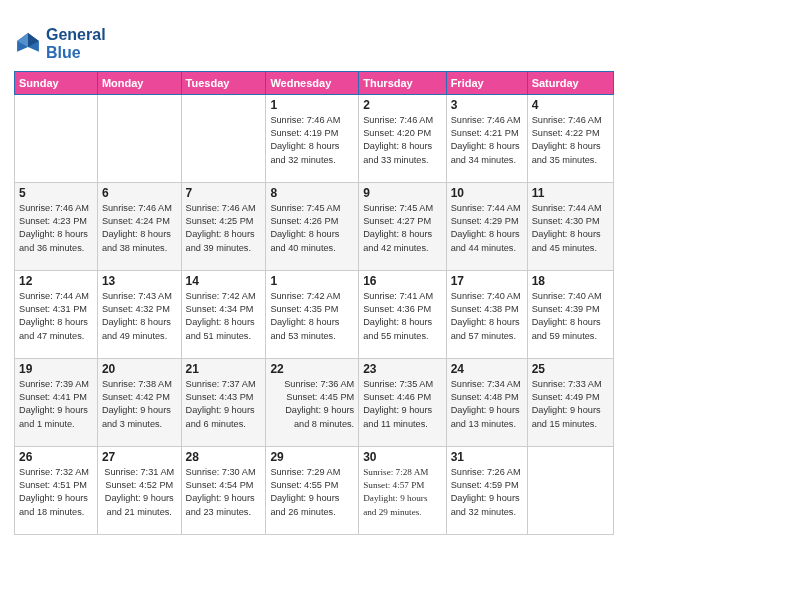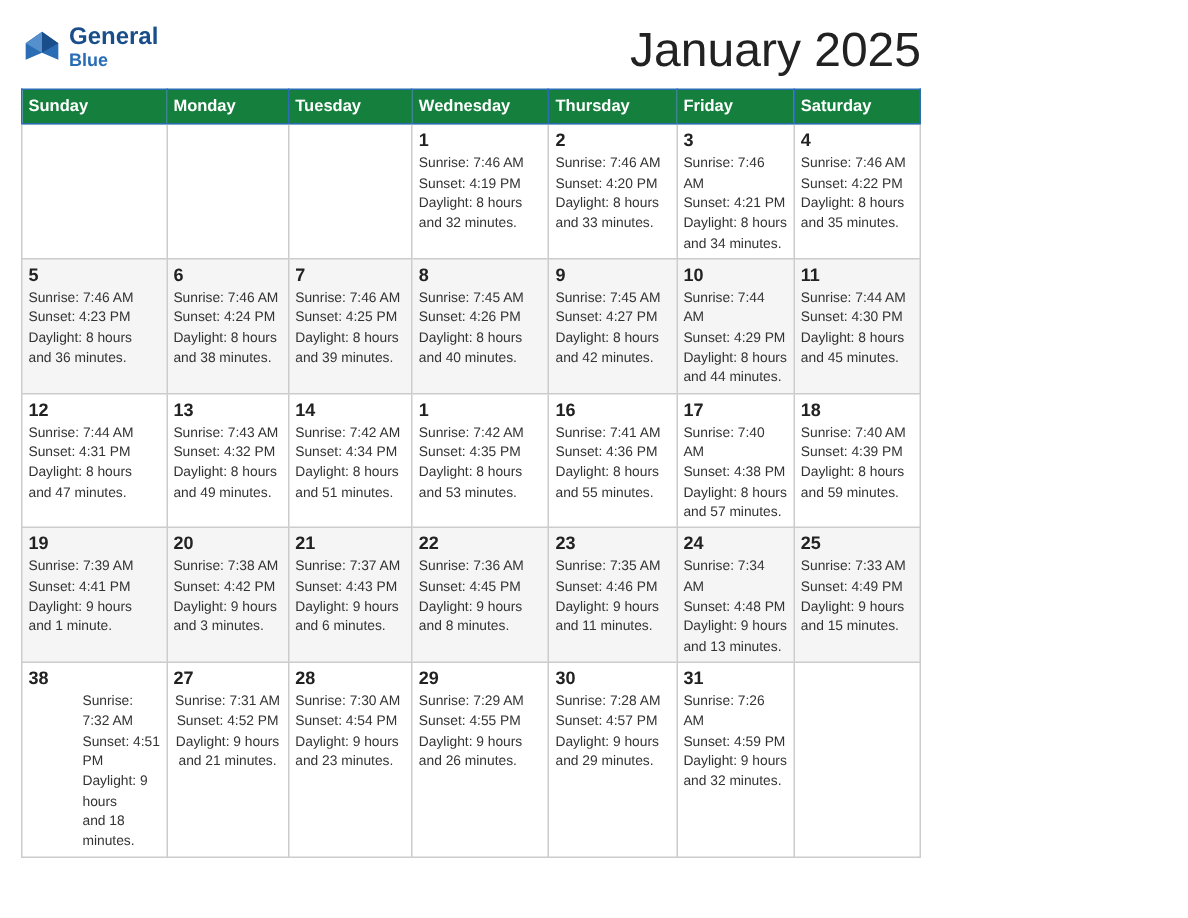--- a/index.html
+++ b/index.html
@@ -5,21 +5,21 @@
     * { box-sizing: border-box; margin: 0; padding: 0; }
     body {
       font-family: Arial, sans-serif;
       background: #fff;
       width: 792px;
       height: 612px;
       overflow: hidden;
     }
     .container {
       width: 628px;
-      padding: 16px 14px 8px 14px;
+      padding: 26px 14px 8px 14px;
     }
     .header-row {
       display: flex;
       justify-content: space-between;
       align-items: flex-start;
       margin-bottom: 8px;
     }
     .logo {
       display: flex;
       align-items: center;
@@ -41,21 +41,21 @@
     .calendar-subtitle {
       font-size: 14px;
       color: #555;
     }
     table {
       width: 100%;
       border-collapse: collapse;
       font-size: 10px;
     }
     thead tr th {
-      background: #15803d;
+      background: #ec4899;
       color: #fff;
       font-size: 11px;
       font-weight: bold;
       padding: 5px 4px;
       text-align: left;
       border: 1px solid #2a6db5;
     }
     tbody tr td {
       border: 1px solid #ccc;
       vertical-align: top;
@@ -91,25 +91,24 @@
 <div class="container">
   <div class="header-row">
     <div class="logo">
       <svg class="logo-icon" viewBox="0 0 36 36">
         <polygon points="18,4 32,14 32,28 18,22 4,28 4,14" fill="#2a6db5"></polygon>
         <polygon points="18,4 32,14 18,22" fill="#1a4e8a"></polygon>
         <polygon points="18,4 4,14 18,22" fill="#5590cc"></polygon>
       </svg>
       <div>
         <div style="font-size:16px;font-weight:bold;color:#1a4e8a;line-height:1.15;">General</div>
-        <div style="font-size:12px;font-weight:bold;color:#2a6db5;line-height:1.15;">Blue</div>
+        <div style="font-size:16px;font-weight:bold;color:#2a6db5;line-height:1.15;">Blue</div>
       </div>
     </div>
     <div class="title-block">
-      <div class="calendar-title">January 2025</div>
     </div>
   </div>
 
   <table>
     <thead>
       <tr>
       <th>Sunday</th>
           <th>Monday</th>
           <th>Tuesday</th>
           <th>Wednesday</th>
@@ -271,21 +270,21 @@
           </td>
           <td>
             <div class="day-num">21</div>
             <div class="day-info" style="white-space: pre-line;">Sunrise: 7:37 AM
 Sunset: 4:43 PM
 Daylight: 9 hours
 and 6 minutes.</div>
           </td>
           <td>
             <div class="day-num">22</div>
-            <div class="day-info" style="white-space: pre-line;">Sunrise: 7:36 AM
+            <div class="day-info" style="white-space: pre-line; text-align: right;">Sunrise: 7:36 AM
 Sunset: 4:45 PM
 Daylight: 9 hours
 and 8 minutes.</div>
           </td>
           <td>
             <div class="day-num">23</div>
             <div class="day-info" style="white-space: pre-line;">Sunrise: 7:35 AM
 Sunset: 4:46 PM
 Daylight: 9 hours
 and 11 minutes.</div>
@@ -300,22 +299,22 @@
           <td>
             <div class="day-num">25</div>
             <div class="day-info" style="white-space: pre-line;">Sunrise: 7:33 AM
 Sunset: 4:49 PM
 Daylight: 9 hours
 and 15 minutes.</div>
           </td>
         </tr>
         <tr>
           <td>
-            <div class="day-num">38</div>
-            <div class="day-info" style="white-space: pre-line; margin-left: 36px;">Sunrise: 7:32 AM
+            <div class="day-num">26</div>
+            <div class="day-info" style="white-space: pre-line;">Sunrise: 7:32 AM
 Sunset: 4:51 PM
 Daylight: 9 hours
 and 18 minutes.</div>
           </td>
           <td>
             <div class="day-num">27</div>
             <div class="day-info" style="white-space: pre-line; text-align: center;">Sunrise: 7:31 AM
 Sunset: 4:52 PM
 Daylight: 9 hours
 and 21 minutes.</div>
@@ -329,21 +328,21 @@
           </td>
           <td>
             <div class="day-num">29</div>
             <div class="day-info" style="white-space: pre-line;">Sunrise: 7:29 AM
 Sunset: 4:55 PM
 Daylight: 9 hours
 and 26 minutes.</div>
           </td>
           <td>
             <div class="day-num">30</div>
-            <div class="day-info" style="white-space: pre-line;">Sunrise: 7:28 AM
+            <div class="day-info" style="white-space: pre-line; font-family: Liberation Serif, serif;">Sunrise: 7:28 AM
 Sunset: 4:57 PM
 Daylight: 9 hours
 and 29 minutes.</div>
           </td>
           <td>
             <div class="day-num">31</div>
             <div class="day-info" style="white-space: pre-line;">Sunrise: 7:26 AM
 Sunset: 4:59 PM
 Daylight: 9 hours
 and 32 minutes.</div>

